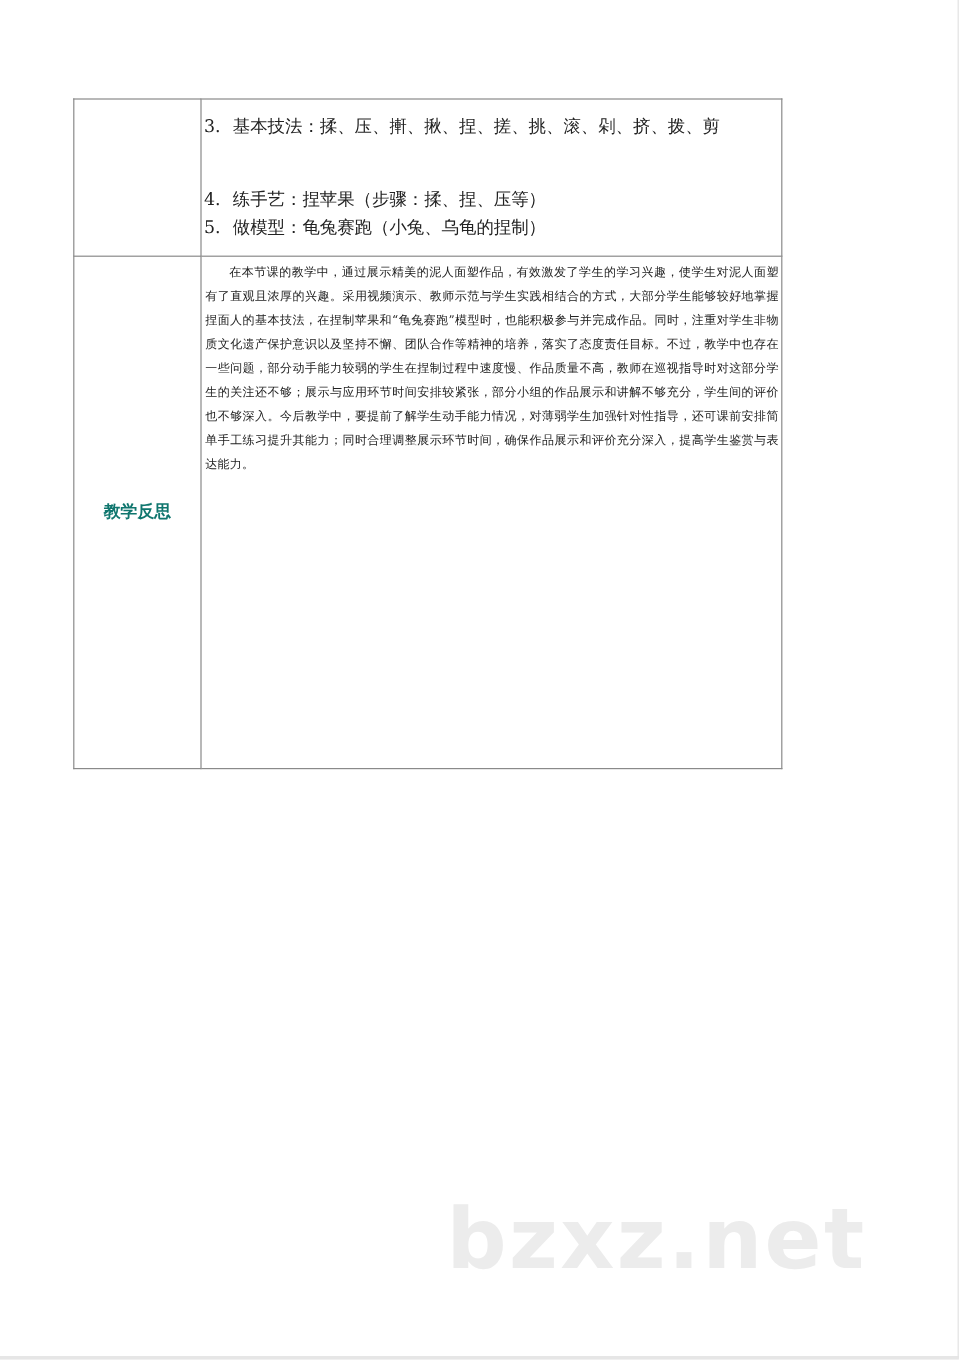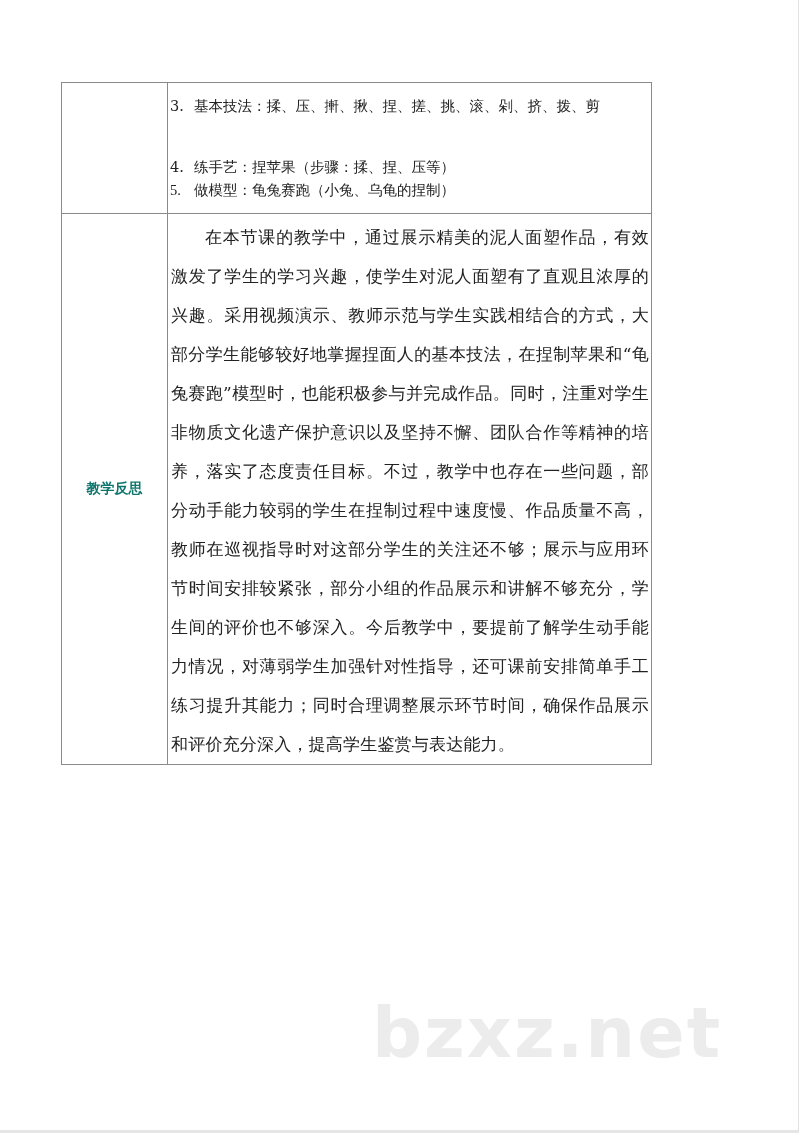--- a/index.html
+++ b/index.html
@@ -51,35 +51,35 @@
       white-space: nowrap;
       font-size: 14.5px;
       line-height: 20px;
     }
     .step-num {
       display: inline-block;
       width: 24px;
     }
     .step-item.s1 { top: 13px; }
     .step-item.s2 { top: 62px; margin-top: 12px; }
-    .step-item.s3 { top: 97px; font-family: Liberation Serif, serif; }
+    .step-item.s3 { top: 97px; }
 
     .row-reflect td { height: 422px; }
     .reflect-label {
       vertical-align: middle !important;
       text-align: center;
       font-family: "DejaVu Sans", "Liberation Sans", sans-serif;
       font-weight: bold;
       font-size: 14px;
       color: #0f766e;
     }
     .reflect-body {
       padding: 4px 2px 0 3px !important;
-      font-size: 17px;
-      line-height: 39px;
+      font-size: 10px;
+      line-height: 20px;
       text-align: justify;
       text-indent: 2em;
       letter-spacing: 0.2px;
       word-break: break-all;
     }
     .watermark {
       position: absolute;
       left: 372px;
       top: 992px;
       font-family: "DejaVu Sans", "Liberation Sans", sans-serif;

